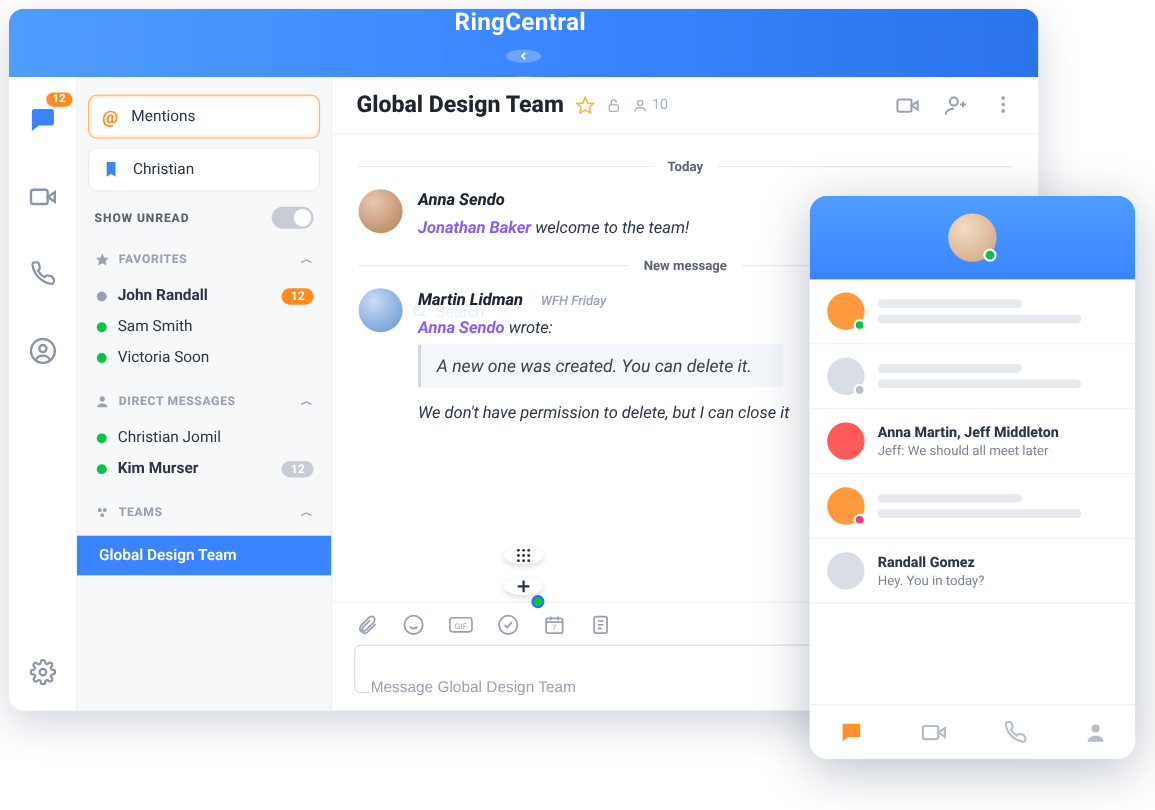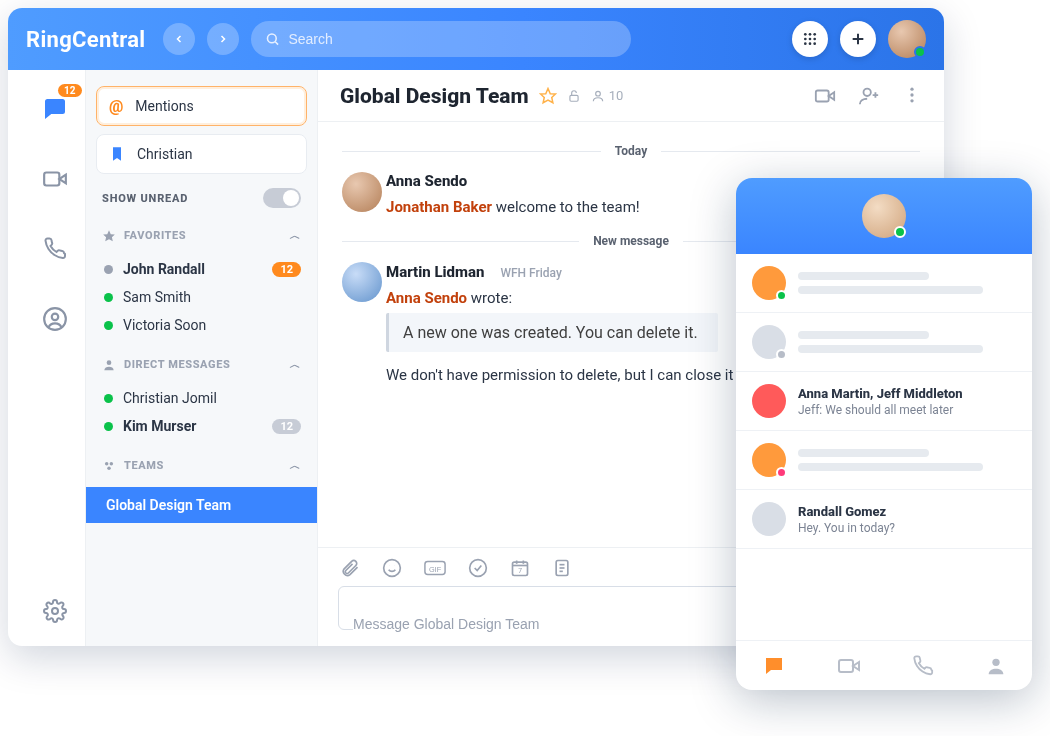--- a/index.html
+++ b/index.html
@@ -2,33 +2,33 @@
 <html><head>
 <meta charset="utf-8">
 <style>
 * { box-sizing: border-box; margin: 0; padding: 0; }
 body { font-family: -apple-system, BlinkMacSystemFont, "Segoe UI", Roboto, Helvetica, Arial, sans-serif; background: #fff; width: 1050px; height: 736px; position: relative; overflow: hidden; }
 
 
 .window { position: absolute; top: 8px; left: 8px; width: 936px; height: 638px; border-radius: 14px; overflow: hidden; box-shadow: 0 12px 38px rgba(0,30,70,.18); background: #fff; display: flex; flex-direction: column; }
 
 
-.hdr { height: 62px; background: linear-gradient(90deg,#4f9cff 0%, #3a85ff 55%, #2b74e8 100%); display: flex; align-items: center; padding: 0 18px; gap: 12px; }
+.hdr { height: 62px; background: linear-gradient(90deg,#4f9cff 0%, #3a85ff 55%, #2b74e8 100%); display: flex; align-items: center; padding: 0 18px; gap: 12px; flex-direction: column; }
 .brand { color: #fff; font-weight: 700; font-size: 22px; letter-spacing: .3px; margin-right: 6px; }
 .navbtn { width: 32px; height: 32px; border-radius: 50%; background: rgba(255,255,255,.25); display: flex; align-items: center; justify-content: center; color: #fff; cursor: pointer; }
 .search { flex: 0 0 380px; height: 36px; border-radius: 18px; background: rgba(255,255,255,.25); display: flex; align-items: center; padding: 0 14px; color: #e7f0ff; gap: 8px; }
 .search input { background: transparent; border: 0; outline: 0; color: #eaf2ff; font-size: 14px; width: 100%; }
 .search input::placeholder { color: #e2edff; }
 .flex-sp { flex: 1; }
 .circbtn { width: 36px; height: 36px; border-radius: 50%; background: #fff; display: flex; align-items: center; justify-content: center; cursor: pointer; box-shadow: 0 2px 6px rgba(0,0,0,.15); }
 .avatar { width: 38px; height: 38px; border-radius: 50%; background: radial-gradient(circle at 35% 30%, #e8c8b0, #b37e56); position: relative; }
 .presence { position: absolute; bottom: 0; right: 0; width: 12px; height: 12px; border-radius: 50%; background: #0ac24a; border: 2px solid #2b74e8; }
 
 
-.body { flex: 1; display: flex; min-height: 0; padding-left: 16px; }
+.body { flex: 1; display: flex; min-height: 0; }
 
 
 .rail { width: 62px; background: #fff; border-right: 1px solid #edf0f3; display: flex; flex-direction: column; align-items: center; padding-top: 22px; gap: 36px; }
 .rail .ic { width: 34px; height: 34px; display: flex; align-items: center; justify-content: center; color: #8a94a6; cursor: pointer; position: relative; }
 .rail .ic.active { color: #3a85ff; }
 .railbadge { position: absolute; top: -8px; right: -10px; background: #ff8a1e; color:#fff; font-size: 10px; font-weight:700; border-radius: 9px; padding: 1px 6px; }
 .rail .spacer { flex: 1; }
 
 
 .sidebar { width: 232px; background: #f6f8fa; border-right: 1px solid #edf0f3; display: flex; flex-direction: column; padding: 16px 10px 10px; gap: 8px; overflow: hidden; }
@@ -51,27 +51,27 @@
 
 
 .chat { flex: 1; display: flex; flex-direction: column; min-width: 0; }
 .chat-head { height: 52px; display: flex; align-items: center; padding: 0 22px; border-bottom: 1px solid #edf0f3; gap: 10px; }
 .chat-title { font-size: 21px; font-weight: 800; color: #1e2530; }
 .ico { color: #a7afbc; display: inline-flex; align-items: center; gap: 4px; font-size: 13px; }
 .chat-actions { margin-left: auto; display: flex; gap: 22px; color: #9aa2b1; }
 .chat-body { flex: 1; overflow: auto; padding: 14px 24px 4px; position: relative; }
 .divider { display: flex; align-items: center; gap: 14px; color: #5a6270; font-size: 12px; font-weight: 700; margin: 8px 0 14px; }
 .divider::before, .divider::after { content:""; flex:1; height:1px; background:#e5e9ef; }
-.msg { display: flex; gap: 4px; margin-bottom: 18px; }
+.msg { display: flex; gap: 14px; margin-bottom: 18px; font-style: italic; }
 .msg .av { width: 40px; height: 40px; border-radius: 50%; background: radial-gradient(circle at 35% 30%, #e8c8b0, #b37e56); flex: 0 0 40px; }
 .msg .av.v { background: radial-gradient(circle at 35% 30%, #c8dcf7, #6293cc); }
 .msg .who { font-weight: 800; color: #1e2530; font-size: 15px; }
 .msg .meta { color: #9aa2b1; font-size: 12px; margin-left: 12px; font-weight: 500; }
 .msg .line { margin-top: 8px; font-size: 15px; color: #2b3545; }
-.link { color: #c2410c; font-weight: 700; }
+.link { color: #8b5cf6; font-weight: 700; }
 .quote { margin-top: 6px; border-left: 3px solid #cfd6e0; background: #f3f6fa; padding: 10px 14px; color: #404040; border-radius: 2px; width: 332px; }
 .compose { border-top: 1px solid #edf0f3; padding: 10px 20px 16px; }
 .tools { display: flex; gap: 22px; color: #9aa2b1; padding: 0 0 8px 2px; }
 .input { height: 44px; border: 1px solid #d8dee7; border-radius: 6px; display: flex; align-items: center; padding: 0 14px; }
 .input input { border: 0; outline: 0; width: 100%; font-size: 14px; color: #6d28d9; margin-top: 32px; }
 .input input::placeholder { color: #9aa2b1; }
 
 
 .mobile { position: absolute; right: 18px; top: 178px; width: 296px; height: 512px; border-radius: 16px; background: #fff; box-shadow: 0 10px 46px rgba(10,35,70,.28); overflow: hidden; display: flex; flex-direction: column; }
 .mhdr { height: 76px; background: linear-gradient(180deg,#4f9cff,#3a85ff); display: flex; align-items: center; justify-content: center; position: relative; }

